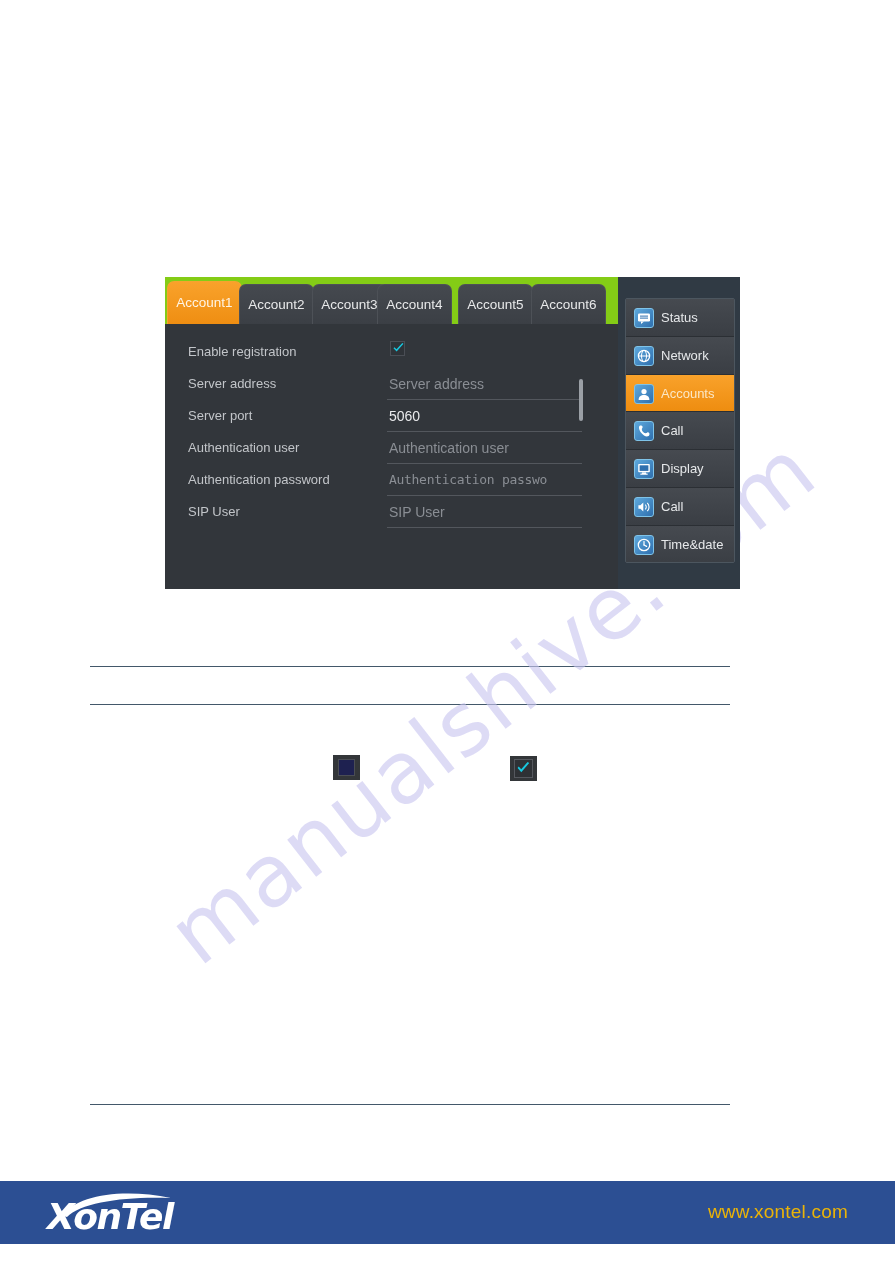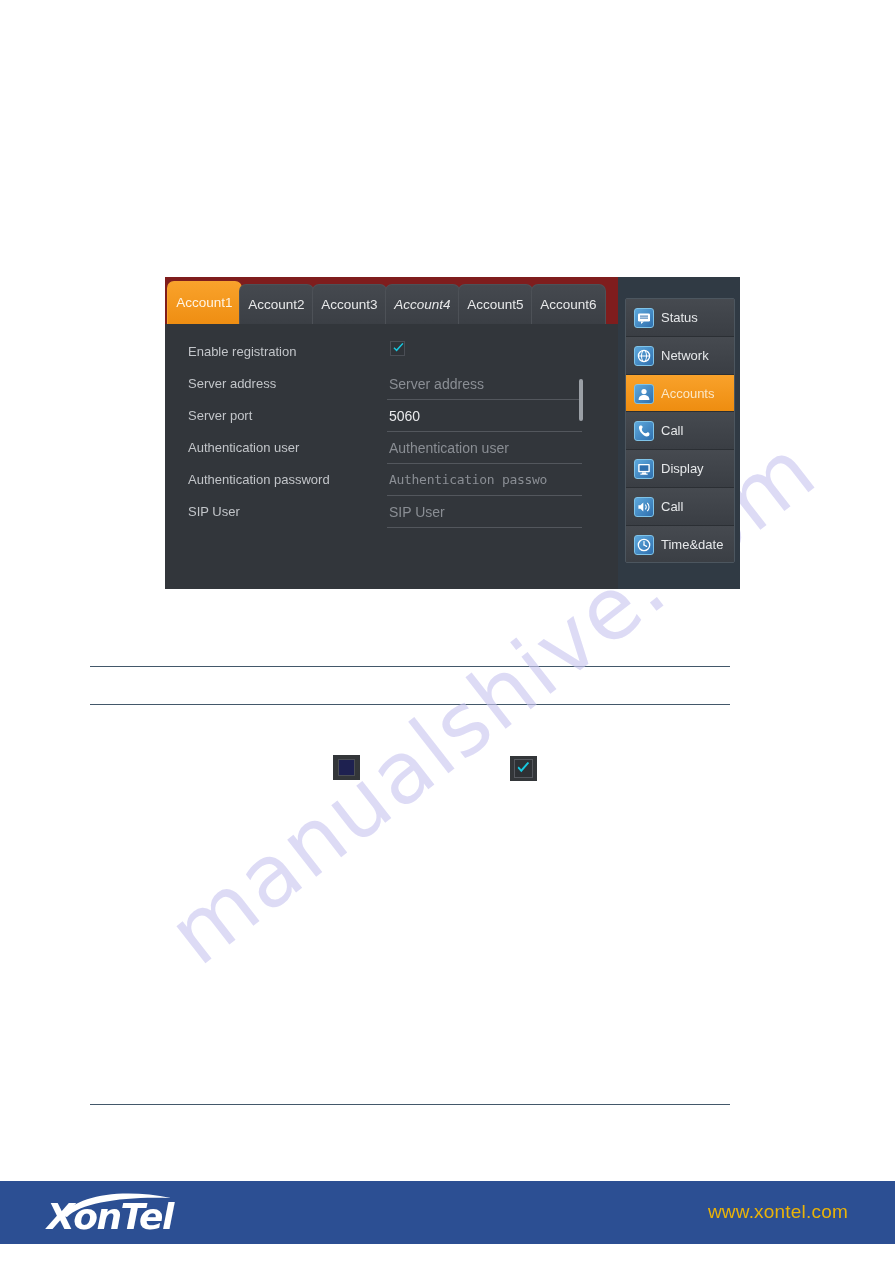--- a/index.html
+++ b/index.html
@@ -48,21 +48,21 @@
     z-index: 10;
     overflow: hidden;
   }
 
   
   .tab-strip {
     position: absolute;
     left: 0; top: 0;
     width: 453px;
     height: 47px;
-    background: #7f1d1d;
+    background: #84cc16;
   }
   .tab {
     position: absolute;
     top: 7px;
     height: 40px;
     border-radius: 7px 7px 0 0;
     background: linear-gradient(to bottom, #45494f 0%, #3b3f45 100%);
     border: 1px solid #4d5157;
     border-bottom: none;
     box-sizing: border-box;
@@ -312,21 +312,21 @@
   <div class="tab-strip">
     <div class="tab active" style="left:2px;width:75px;">
       <span>Account1</span>
     </div>
     <div class="tab" style="left:74px;width:75px;">
       <span>Account2</span>
     </div>
     <div class="tab" style="left:147px;width:75px;">
       <span>Account3</span>
     </div>
-    <div class="tab" style="left:220px;width:75px;font-style:italic;">
+    <div class="tab" style="left:212px;width:75px;">
       <span>Account4</span>
     </div>
     <div class="tab" style="left:293px;width:75px;">
       <span>Account5</span>
     </div>
     <div class="tab" style="left:366px;width:75px;">
       <span>Account6</span>
     </div>
   </div>
 

